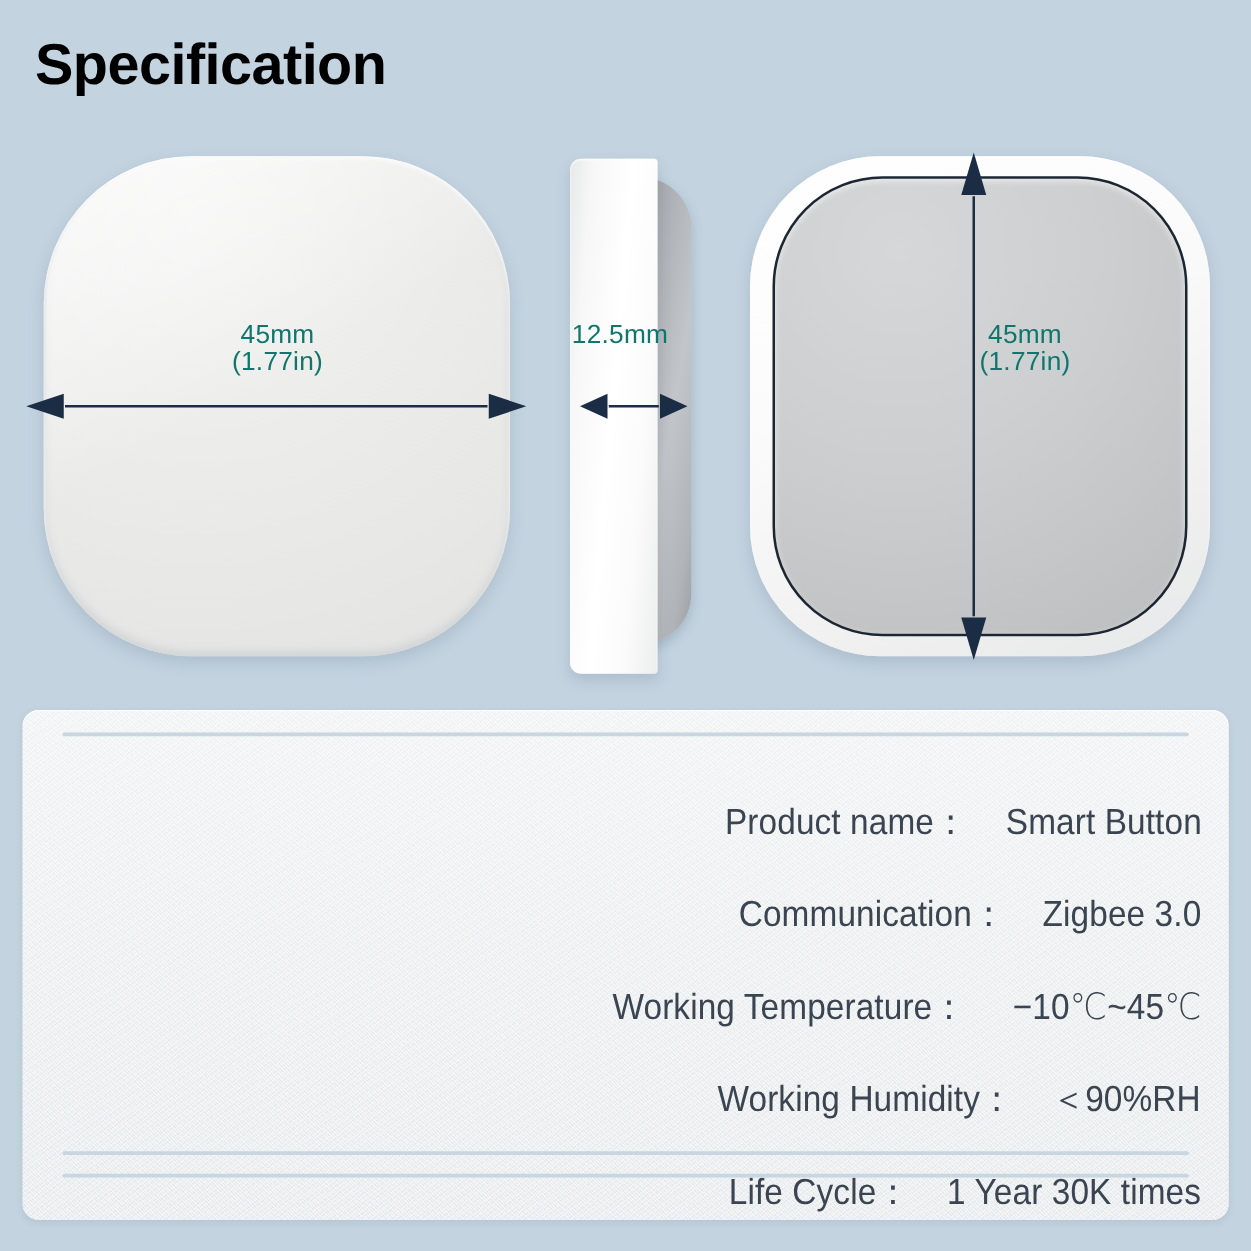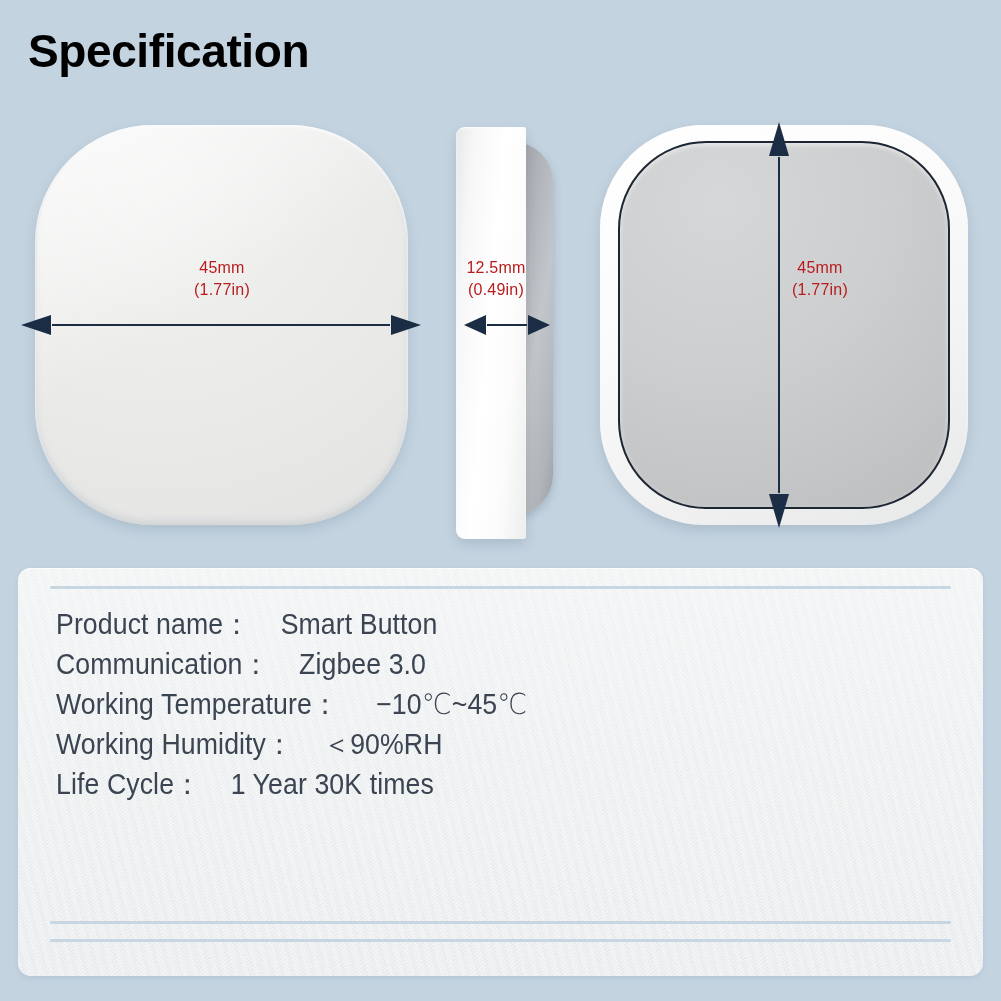--- a/index.html
+++ b/index.html
@@ -118,22 +118,22 @@
     border-radius: 88px;
     border: 2px solid #1d2733;
     background:
       radial-gradient(115% 105% at 30% 16%, #d6d7d8 0%, #cdcecf 45%, #c4c5c6 75%, #bcbdbe 100%);
     box-shadow: inset 0 2px 5px rgba(255,255,255,0.55);
   }
 
   
   .dim-label {
     position: absolute;
-    color: #b91c1c;
-    font-size: 16px;
+    color: #0f766e;
+    font-size: 21px;
     line-height: 22px;
     text-align: center;
     white-space: nowrap;
     letter-spacing: 0.2px;
   }
   .dim-label .sub { display: block; }
 
   .dim-front-label { left: 142px; top: 152px; width: 160px; }
   .dim-side-label  { left: 396px; top: 152px; width: 200px; }
   .dim-back-label  { left: 740px; top: 152px; width: 160px; }
@@ -222,22 +222,23 @@
 
   .spec-list {
     position: absolute;
     left: 38px;
     right: 22px;
     top: 36px;
   }
   .spec-row {
     display: flex;
     align-items: baseline;
-    justify-content: flex-start;
+    justify-content: flex-end;
     height: 40px;
+    margin-top: 34px;
   }
   .spec-key,
   .spec-val {
     font-size: 29px;
     line-height: 40px;
     color: #3b4552;
     font-weight: 300;
     letter-spacing: 0.1px;
     white-space: nowrap;
     transform: scaleX(0.92);
@@ -260,21 +261,20 @@
   </div>
   <div class="arrow-h arrow-front"></div>
 
   <div class="view-side">
     <div class="side-body"></div>
     <div class="side-face"></div>
   </div>
 
   <div class="dim-label dim-side-label">
     <span>12.5mm</span>
-    <span class="sub">(0.49in)</span>
   </div>
   <div class="arrow-h arrow-side"></div>
 
   <div class="view-back">
     <div class="back-inner"></div>
   </div>
 
   <div class="dim-label dim-back-label">
     <span>45mm</span>
     <span class="sub">(1.77in)</span>

